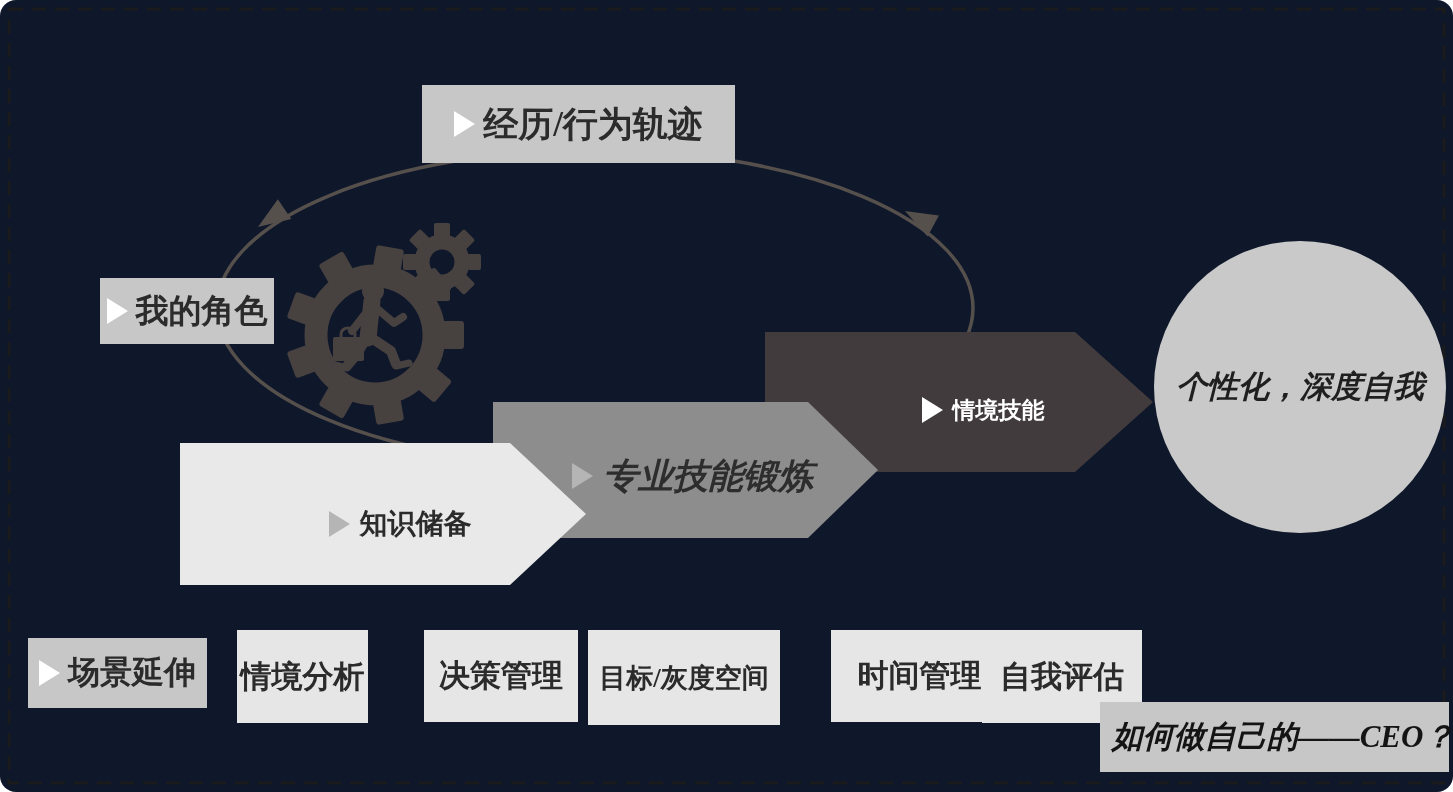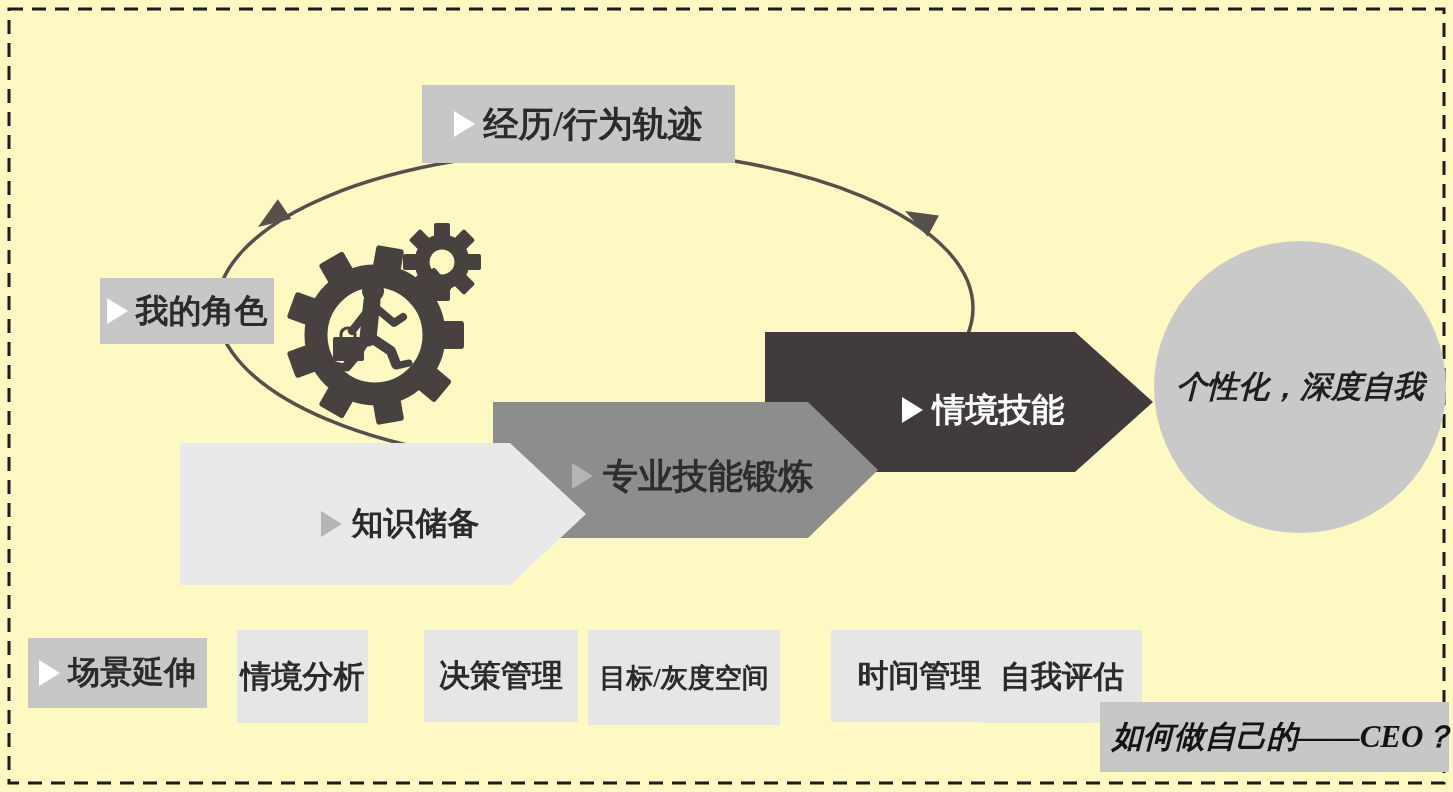--- a/index.html
+++ b/index.html
@@ -1,22 +1,23 @@
 <!DOCTYPE html>
 <html style="--frame-border: #1b1b1b; --box-gray: #c7c7c7; --box-light: #e6e6e6; --chevron-1: #e9e9e9; --chevron-2: #8d8d8d; --chevron-3: #423b3d; --circle-gray: #c9c9c9; --arc: #56504d; --gear: #474140; --text-dark: #2b2b2b; --text-light: #ffffff; --caption-gray: #8b8b8b; --bullet-gray: #b5b5b5;"><head>
 <meta charset="utf-8">
 <style>
   html,body{margin:0;padding:0;background:#ffffff;}
   .stage{
     position:relative;
     width:1453px;height:792px;
-    background:#fef9c3;
+    background:#0f172a;
     overflow:hidden;
     font-family:"Liberation Serif","DejaVu Serif",serif;
     color:var(--text-dark);
+    border-radius:16px;
   }
   svg.art{position:absolute;left:0;top:0;z-index:1;}
   .arc{fill:none;stroke:var(--arc);stroke-width:3.5px;}
   .arrowhead{fill:var(--arc);}
   .gear-part{fill:var(--gear);}
   .gear-ring{fill:none;stroke:var(--gear);}
   .man-stroke{fill:none;stroke:var(--gear);stroke-linecap:round;stroke-linejoin:round;}
   .man-fill{fill:var(--gear);}
   .frame-rect{fill:none;stroke:var(--frame-border);stroke-width:3px;stroke-dasharray:14 9;}
 
@@ -39,33 +40,33 @@
   .tri-white{border-width:13px 0 13px 21px;border-color:transparent transparent transparent #ffffff;}
   .tri-gray{border-width:13px 0 13px 21px;border-color:transparent transparent transparent var(--bullet-gray);}
 
   .chevron{
     position:absolute;
     display:flex;align-items:center;justify-content:center;gap:10px;
     font-weight:bold;white-space:nowrap;
   }
   .chev-1{
     left:180px;top:443px;width:406px;height:142px;z-index:4;
-    background:var(--chevron-1);font-size:32px;
+    background:var(--chevron-1);font-size:28px;
     clip-path:polygon(0 0, calc(100% - 76px) 0, 100% 50%, calc(100% - 76px) 100%, 0 100%);
     padding-left:34px;padding-top:20px;box-sizing:border-box;
   }
   .chev-2{
     left:493px;top:402px;width:385px;height:136px;z-index:3;
     background:var(--chevron-2);font-size:35px;color:#2d2d2d;
     clip-path:polygon(0 0, calc(100% - 70px) 0, 100% 50%, calc(100% - 70px) 100%, 0 100%);
-    padding-left:14px;padding-top:12px;box-sizing:border-box;
+    padding-left:14px;padding-top:12px;box-sizing:border-box;font-style:italic;
   }
   .chev-3{
     left:765px;top:332px;width:388px;height:140px;z-index:2;
-    background:var(--chevron-3);font-size:33px;color:var(--text-light);
+    background:var(--chevron-3);font-size:23px;color:var(--text-light);
     clip-path:polygon(0 0, calc(100% - 78px) 0, 100% 50%, calc(100% - 78px) 100%, 0 100%);
     padding-left:48px;padding-top:16px;box-sizing:border-box;
   }
 
   .outcome-circle{
     position:absolute;left:1154px;top:241px;width:292px;height:292px;z-index:2;
     border-radius:50%;background:var(--circle-gray);
     display:flex;align-items:center;justify-content:center;
     font-size:31px;font-weight:bold;font-style:italic;white-space:nowrap;
     color:#1f1f1f;

